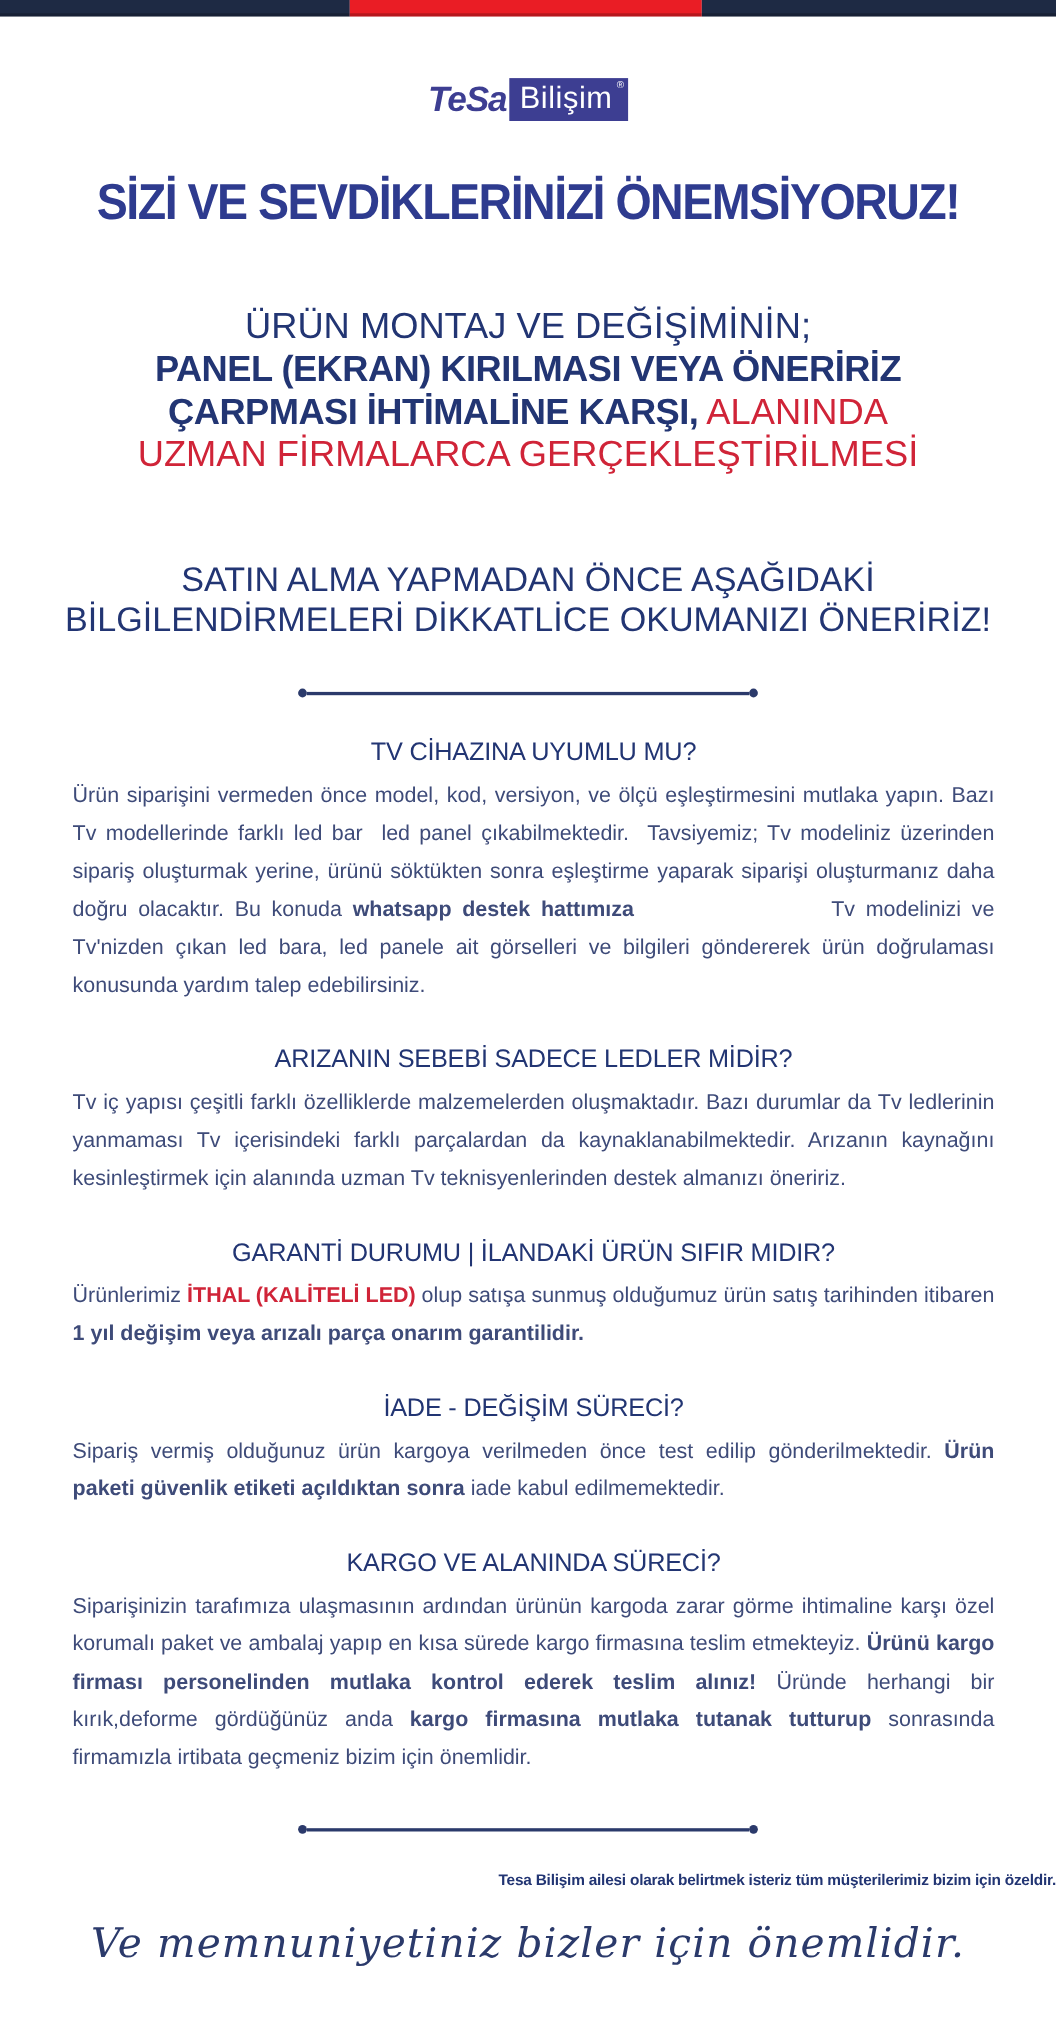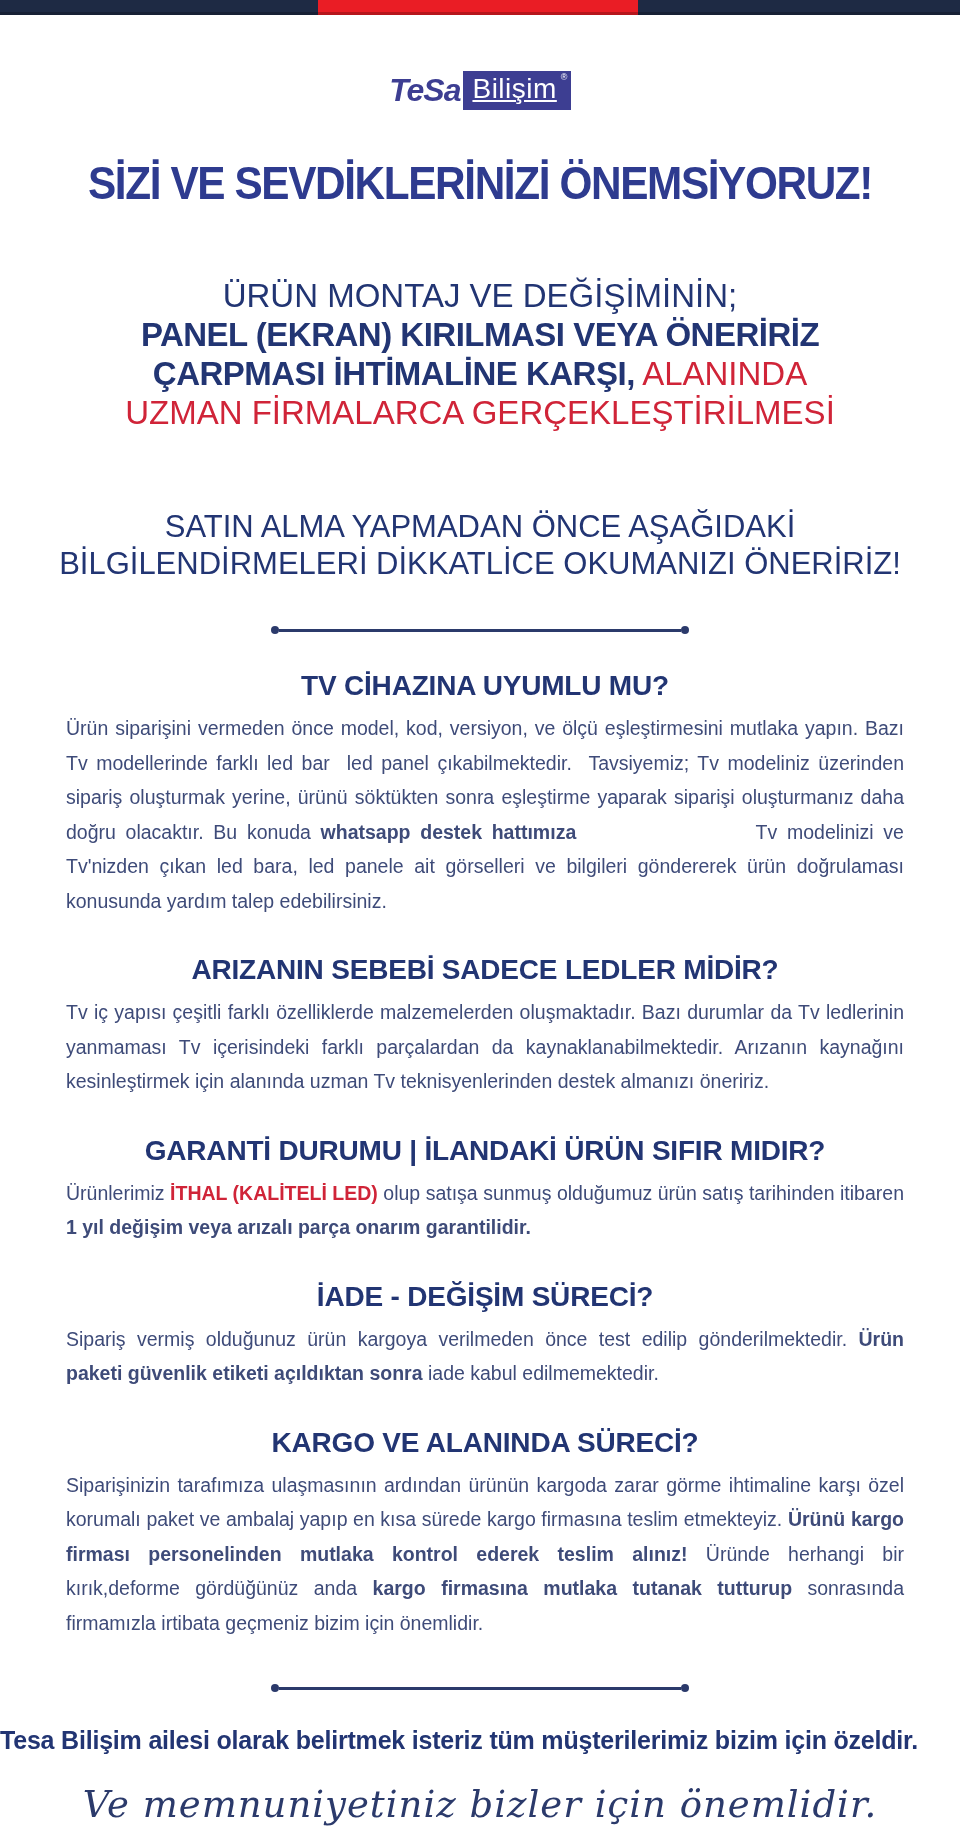--- a/index.html
+++ b/index.html
@@ -30,21 +30,21 @@
 
   
   .logo-wrap{margin-top:56px;display:flex;justify-content:center;align-items:center;}
   .logo-tesa{
     color:var(--logo_indigo);font-style:italic;font-weight:700;
     font-size:32px;letter-spacing:-1px;padding-right:3px;
   }
   .logo-box{
     position:relative;background:var(--logo_indigo);color:#fff;
     font-weight:300;font-size:28px;letter-spacing:0.5px;
-    padding:4px 14px 7px 9px;line-height:1;text-decoration:underline;
+    padding:4px 14px 7px 9px;line-height:1;
   }
   .logo-reg{position:absolute;top:2px;right:3px;font-size:9px;color:#fff;}
 
   
   .page-title{
     margin:46px 0 0;text-align:center;
     color:var(--title_blue);
     font-size:46px;font-weight:800;letter-spacing:-1.5px;
     transform:scaleX(0.92);
   }
@@ -61,33 +61,33 @@
 
   
   .divider{width:418px;margin:44px auto 0;display:flex;align-items:center;}
   .divider .dot{width:8px;height:8px;border-radius:50%;background:var(--divider_navy);}
   .divider .line{flex:1;height:3px;background:var(--divider_navy);}
 
   
   .content{padding:0 56px 0 66px;}
   section h2{
     margin:36px 0 9px;text-align:center;
-    color:var(--heading_navy);font-size:28px;font-weight:700;letter-spacing:-0.2px;
+    color:var(--heading_navy);font-size:23px;font-weight:400;letter-spacing:-0.2px;
   }
   section p{
     margin:0;text-align:justify;
     font-size:19.5px;line-height:34.5px;color:var(--body_navy);
   }
   section p .b{font-weight:700;}
   .gap{display:inline-block;}
 
   
   .closing{
-    margin:34px 0 0;text-align:left;
-    font-size:25px;font-weight:700;color:var(--heading_navy);letter-spacing:-0.2px;
+    margin:34px 0 0;text-align:right;
+    font-size:14px;font-weight:700;color:var(--heading_navy);letter-spacing:-0.2px;
   }
   .script{
     margin:28px 0 0;text-align:center;
     font-family:"DejaVu Serif",serif;font-style:italic;font-weight:400;
     font-size:37px;color:var(--divider_navy);letter-spacing:1px;
   }
 </style>
 </head>
 <body>
 

